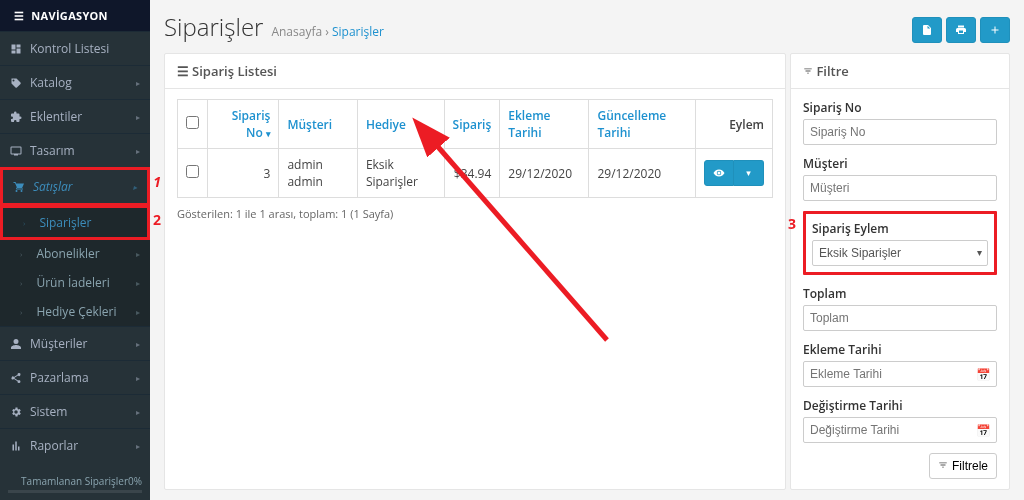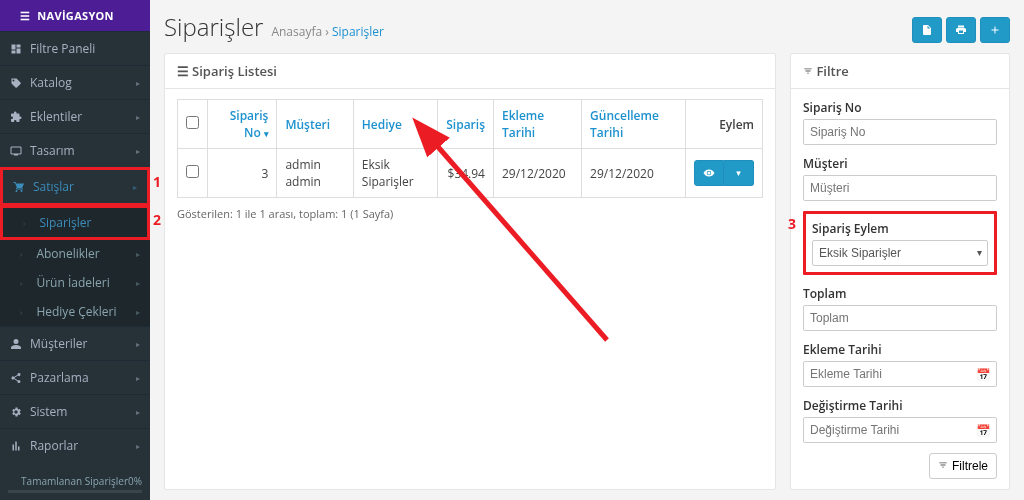--- a/index.html
+++ b/index.html
@@ -1,20 +1,20 @@
 <!DOCTYPE html>
 <html><head>
 <meta charset="utf-8">
 <style>
 *{box-sizing:border-box;margin:0;padding:0}
 body{font-family:"Open Sans",Arial,sans-serif;font-size:12px;color:#444;background:#f4f4f4;min-width:1024px}
 #app{display:flex;height:500px}
 
 .sidebar{width:150px;background:#263238;color:#a7b1c2;display:flex;flex-direction:column}
-.sidebar-header{background:#4c1d95;color:#fff;font-size:11px;font-weight:bold;padding:8px 20px;letter-spacing:.3px}
+.sidebar-header{background:#0f172a;color:#fff;font-size:11px;font-weight:bold;padding:8px 14px;letter-spacing:.3px}
 .sb-sec{border-top:1px solid #1c2b36}
 .sb-item{display:flex;align-items:center;padding:8px 10px;font-size:12px;color:#a7b1c2;cursor:pointer;position:relative}
 .sb-item .lbl{margin-left:8px;flex:1}
 .sb-item .car{font-size:8px;opacity:.5}
 .sb-sub{background:#1e282c;font-size:11px}
 .sb-sub .sb-item{padding:6px 10px 6px 20px;color:#8aa4af}
 .sb-sub .sb-item .car{opacity:.4}
 
 .hl-box{border:3px solid #ec1c24;margin:-1px 0}
 .sb-item.active{color:#3c8dbc}
@@ -31,21 +31,21 @@
 .page-head{display:flex;align-items:baseline;justify-content:space-between;margin-bottom:10px}
 .page-head h1{font-size:24px;font-weight:300;color:#333}
 .bc{font-size:12px;color:#888;margin-left:8px}
 .bc a{color:#1e91cf;text-decoration:none}
 
 .page-actions{display:flex;gap:4px}
 .btn{display:inline-flex;align-items:center;justify-content:center;border:1px solid #ccc;background:#fff;padding:5px 8px;border-radius:3px;font-size:12px;cursor:pointer}
 .btn-primary{background:#229ac8;border-color:#1f90bb;color:#fff}
 .btn-icon{width:30px;height:26px;padding:0}
 
-.cols{display:flex;gap:14px}
+.cols{display:flex;gap:4px}
 .panel{background:#fff;border:1px solid #e5e5e5;border-radius:2px}
 .panel-h{padding:8px 12px;border-bottom:1px solid #e5e5e5;font-size:13px;color:#555;font-weight:600}
 .panel-b{padding:10px 12px}
 
 table.grid{width:100%;border-collapse:collapse;font-size:12px}
 table.grid th,table.grid td{border:1px solid #ddd;padding:7px 8px;text-align:left;vertical-align:middle}
 table.grid th{font-weight:600;color:#444}
 table.grid th a{color:#1e91cf;text-decoration:none}
 table.grid td.r,table.grid th.r{text-align:right}
 .eye-btn{display:inline-flex}
@@ -81,21 +81,21 @@
     <span>NAVİGASYON</span>
   </div>
   <nav id="sbnav">
         <div class="sb-sec">
           <div class="sb-item">
             <span>
               <svg width="12" height="12" viewBox="0 0 24 24" fill="currentColor">
                 <path d="M3 13h8V3H3v10zm0 8h8v-6H3v6zm10 0h8V11h-8v10zm0-18v6h8V3h-8z"></path>
               </svg>
             </span>
-            <span class="lbl">Filtre Paneli</span>
+            <span class="lbl">Kontrol Listesi</span>
           </div>
         </div>
         <div class="sb-sec">
           <div class="sb-item">
             <span>
               <svg width="12" height="12" viewBox="0 0 24 24" fill="currentColor">
                 <path d="M21 11l-8-8-10 0 0 10 8 8c.8.8 2 .8 2.8 0l7.2-7.2c.8-.8.8-2 0-2.8zM7 9a2 2 0 1 1 0-4 2 2 0 0 1 0 4z"></path>
               </svg>
             </span>
             <span class="lbl">Katalog</span>
@@ -118,21 +118,21 @@
             <span>
               <svg width="12" height="12" viewBox="0 0 24 24" fill="currentColor">
                 <path d="M21 3H3a2 2 0 0 0-2 2v12a2 2 0 0 0 2 2h5v2h8v-2h5a2 2 0 0 0 2-2V5a2 2 0 0 0-2-2zm0 14H3V5h18v12z"></path>
               </svg>
             </span>
             <span class="lbl">Tasarım</span>
             <span class="car">▸</span>
           </div>
         </div>
         <div class="sb-sec">
-          <div class="hl-box" style="position: relative;">
+          <div class="hl-box" style="position: relative; font-style: italic;">
             <div class="sb-item active">
               <span>
                 <svg width="12" height="12" viewBox="0 0 24 24" fill="currentColor">
                   <path d="M7 18a2 2 0 1 0 0 4 2 2 0 0 0 0-4zm10 0a2 2 0 1 0 0 4 2 2 0 0 0 0-4zM7.2 14h9.7c.8 0 1.4-.4 1.8-1.1L22 5H6.2L5.3 2H1v2h3l3.6 8.6L6 15c-.3.6 0 1.3.5 1.7.2.2.6.3.9.3H20v-2H8l-.8-1z"></path>
                 </svg>
               </span>
               <span class="lbl">Satışlar</span>
               <span class="car">▸</span>
             </div>
             <span class="hl-num">1</span>

